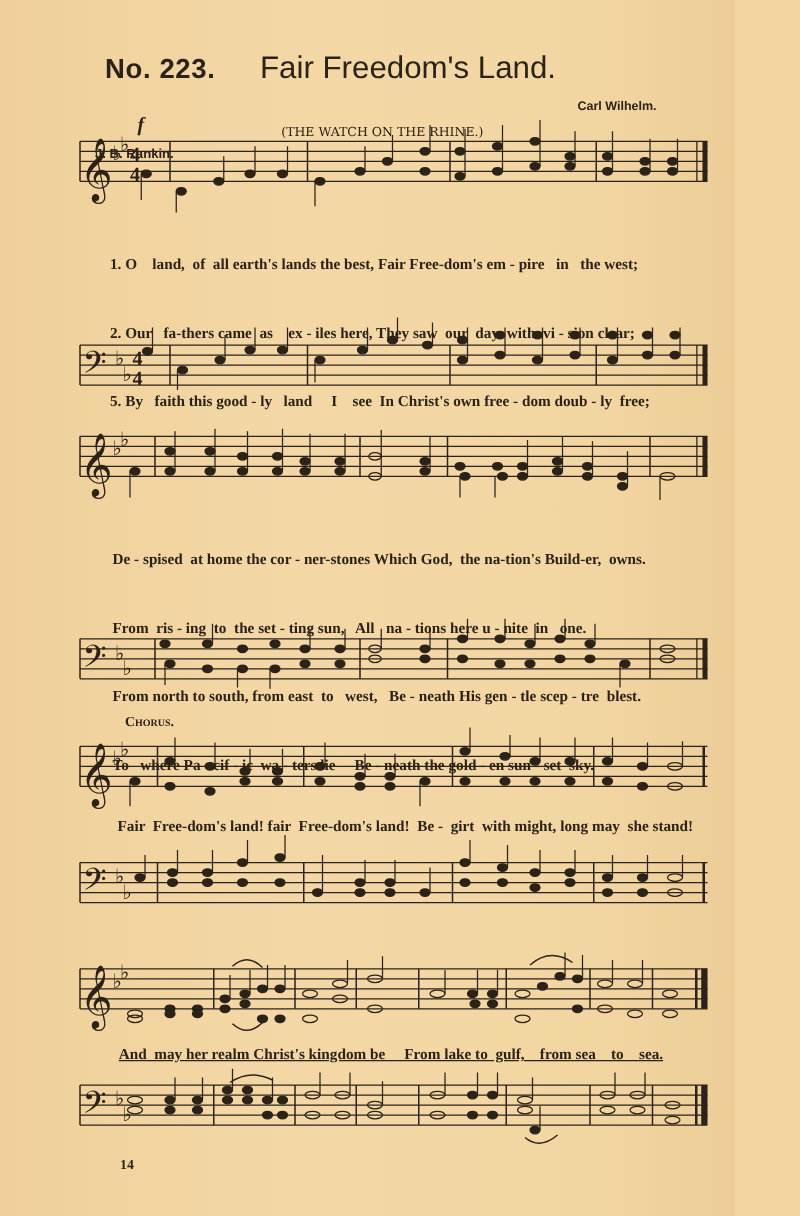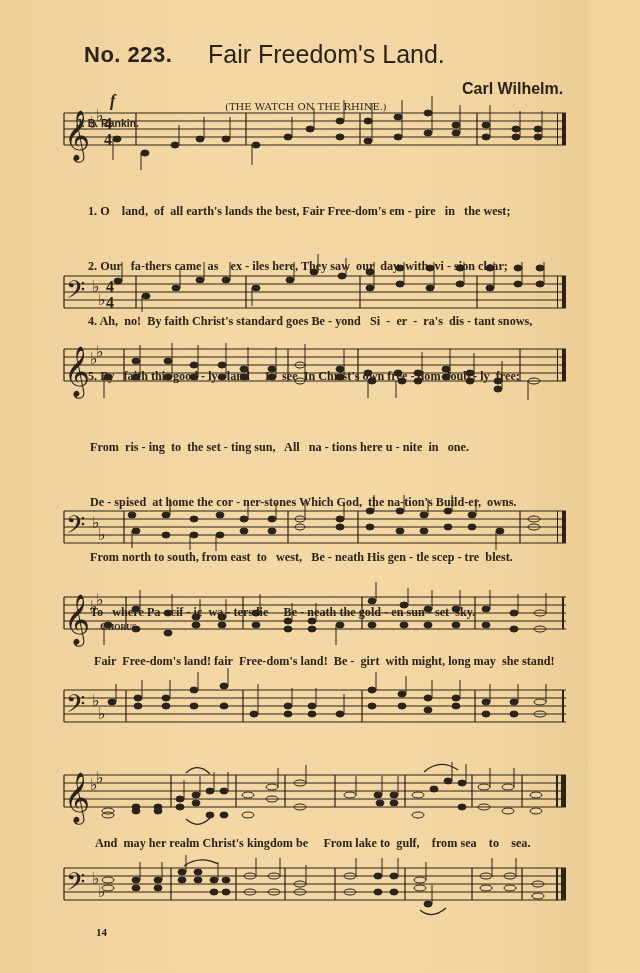--- a/index.html
+++ b/index.html
@@ -5,24 +5,24 @@
   html,body{margin:0;padding:0;}
   body{width:640px;height:973px;background:#f1d49e;position:relative;overflow:hidden;
        font-family:"DejaVu Serif","Liberation Serif",serif;color:#2b2218;}
   .page{position:absolute;left:0;top:0;width:588px;height:973px;
         background:linear-gradient(90deg,#efd09a 0%,#f3d8a6 40%,#f2d6a2 80%,#eccd97 100%);}
   .abs{position:absolute;}
   .hymn-no{left:84px;top:42px;font-family:"Liberation Sans",sans-serif;font-weight:bold;font-size:22px;letter-spacing:0.5px;}
   .title{left:208px;top:40px;font-family:"Liberation Sans",sans-serif;font-weight:normal;font-size:25px;}
   .author{left:76px;top:80px;font-family:"Liberation Sans",sans-serif;font-weight:bold;font-size:10.5px;margin-top:37px;}
   .tune{left:225px;top:81px;font-size:10px;margin-top:20px;}
-  .composer{left:462px;top:80px;font-family:"Liberation Sans",sans-serif;font-weight:bold;font-size:16px;}
+  .composer{left:462px;top:80px;font-family:"Liberation Sans",sans-serif;font-weight:bold;font-size:10px;}
   .lyrics{font-family:"Liberation Serif",serif;font-weight:bold;font-size:12.2px;line-height:18.4px;white-space:pre;}
   .lyric-line{display:block;}
-  .chorus-label{left:100px;top:572px;font-size:11px;font-variant:small-caps;font-weight:bold;font-family:"Liberation Serif",serif;margin-top:48px;}
+  .chorus-label{left:100px;top:572px;font-size:11px;font-variant:small-caps;font-weight:bold;font-family:"Liberation Serif",serif;}
   .page-num{left:96px;top:926px;font-size:11px;font-weight:bold;font-family:"Liberation Serif",serif;}
   .dyn{font-family:"Liberation Serif",serif;font-style:italic;font-weight:bold;font-size:16px;}
   svg.staff{position:absolute;left:0;top:0;}
 </style>
 </head>
 <body>
 
 <div class="page">
 
   <div class="abs hymn-no">No. 223.</div>
@@ -604,29 +604,28 @@
       <path d="M184 866 Q200 855 218 864"></path>
       <path d="M420 910 Q432 920 446 908"></path>
     </g>
   </svg>
 
   <div class="abs dyn" style="left:110px;top:92px;">f</div>
 
   <div class="abs lyrics" style="left:88px;top:165px;">
     <span class="lyric-line">1. O    land,  of  all earth's lands the best, Fair Free-dom's em - pire   in   the west;</span>
     <span class="lyric-line">2. Our   fa-thers came  as    ex - iles here, They saw  our  day  with  vi - sion clear;</span>
-    <span class="lyric-line">4. Ah,  no!  By faith Christ's standard goes Be - yond   Si  -  er  -  ra's  dis - tant snows,</span>
     <span class="lyric-line">5. By   faith this good - ly   land     I    see  In Christ's own free - dom doub - ly  free;</span>
   </div>
 
   <div class="abs lyrics" style="left:90px;top:401px;">
+    <span class="lyric-line">De - spised  at home the cor - ner-stones Which God,  the na-tion's Build-er,  owns.</span>
     <span class="lyric-line">From  ris - ing  to  the set - ting sun,   All   na - tions here u - nite  in   one.</span>
-    <span class="lyric-line">De - spised  at home the cor - ner-stones Which God,  the na-tion's Build-er,  owns.</span>
     <span class="lyric-line">From north to south, from east  to   west,   Be - neath His gen - tle scep - tre  blest.</span>
     <span class="lyric-line">To   where Pa - cif - ic  wa - ters lie     Be - neath the gold - en sun - set  sky.</span>
   </div>
 
   <div class="abs chorus-label">Chorus.</div>
   <div class="abs lyrics" style="left:94px;top:652px;">Fair  Free-dom's land! fair  Free-dom's land!  Be -  girt  with might, long may  she stand!</div>
-  <div class="abs lyrics" style="left:95px;top:834px;">And  may her realm Christ's kingdom be     From lake to  gulf,    from sea    to    sea.</div>
+  <div class="abs lyrics" style="left:95px;top:834px;text-decoration:underline;">And  may her realm Christ's kingdom be     From lake to  gulf,    from sea    to    sea.</div>
 
   <div class="abs page-num">14</div>
 </div>
 
 </body></html>

